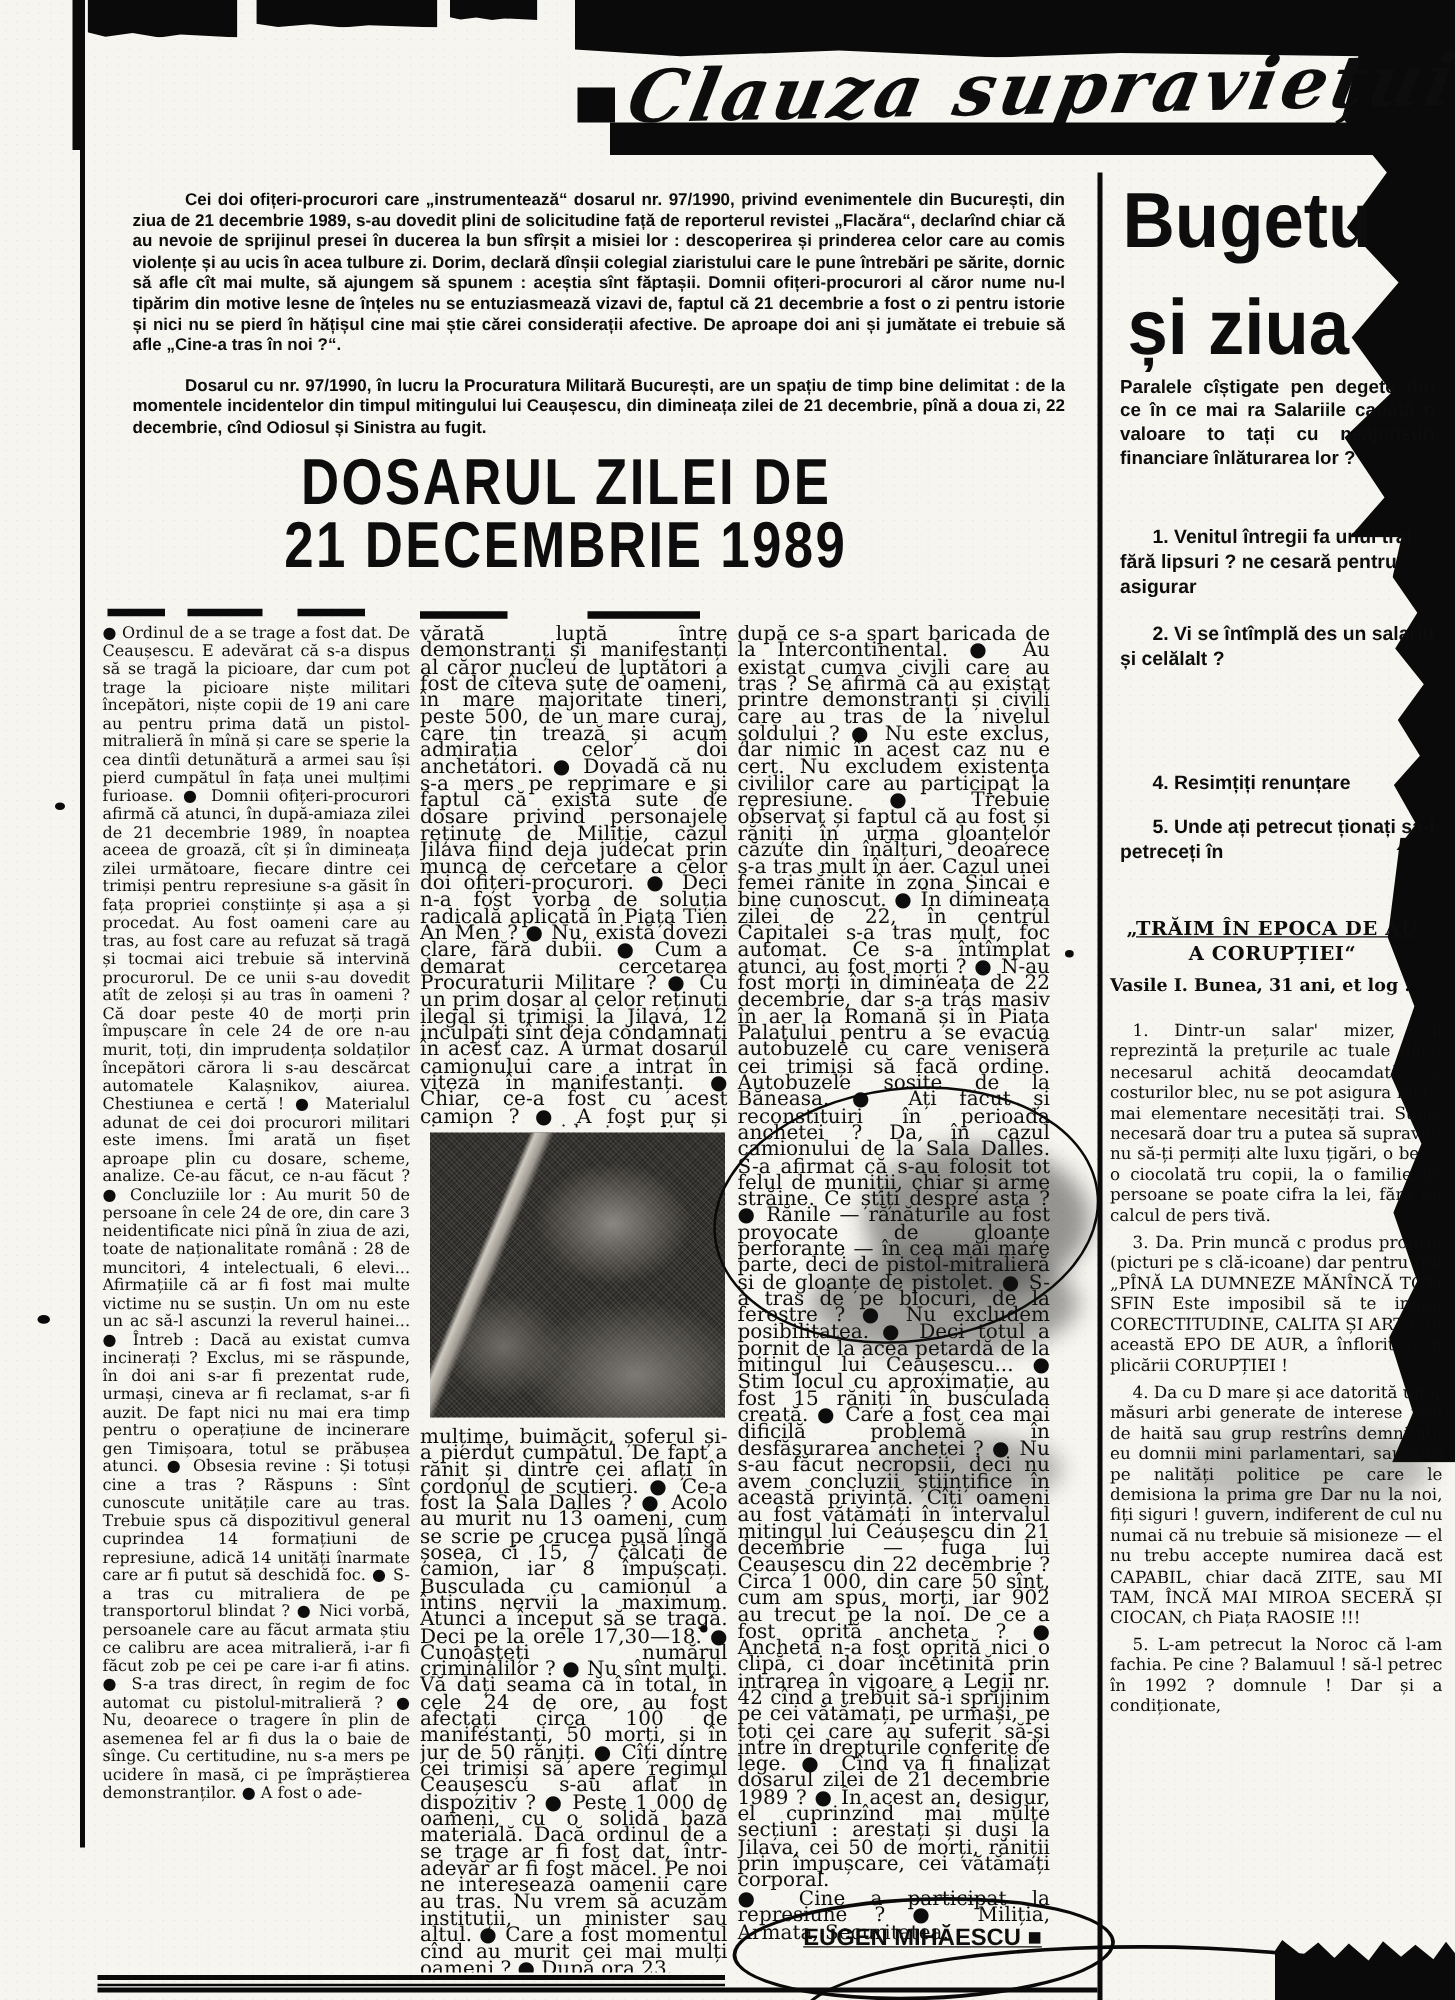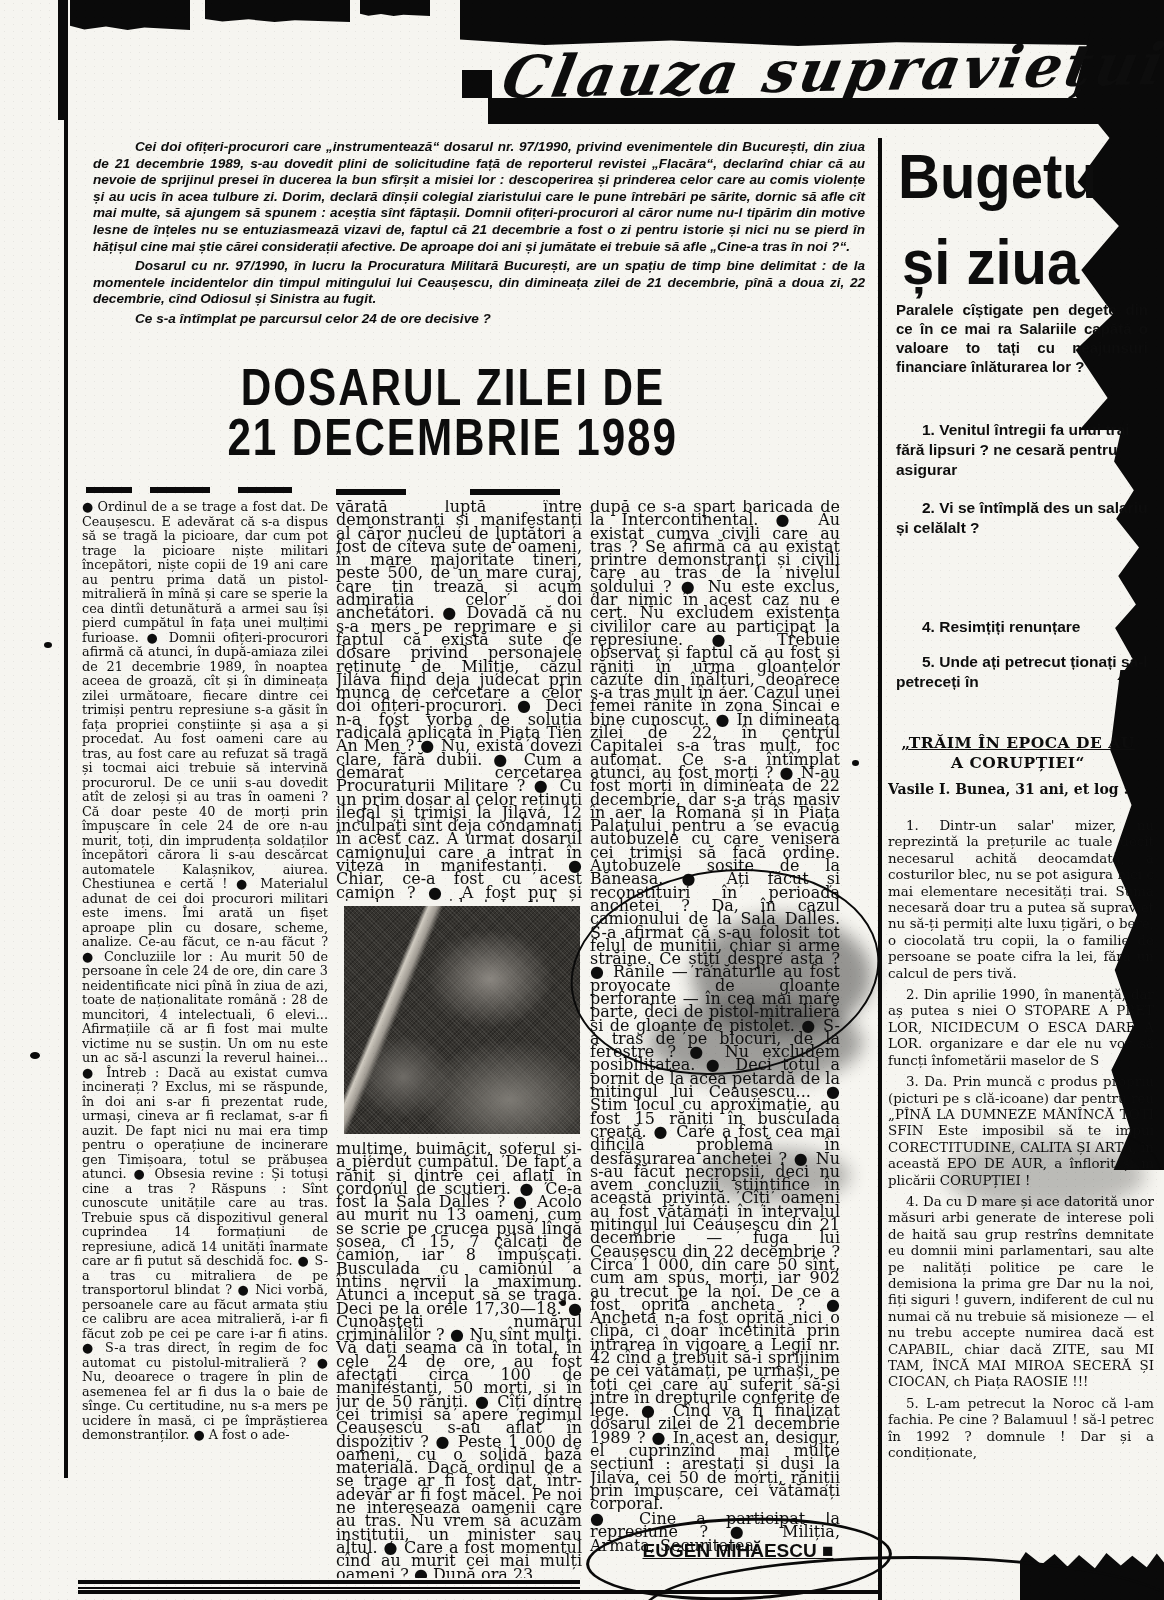--- a/index.html
+++ b/index.html
@@ -13,21 +13,21 @@
   .ink{background:#0a0a0a;}
   .jag1{clip-path:polygon(0 18%,4% 0,15% 26%,24% 4%,33% 30%,41% 6%,52% 34%,60% 2%,70% 28%,78% 8%,88% 32%,95% 3%,100% 22%,100% 100%,0 100%);}
   .jag2{clip-path:polygon(0 0,100% 0,100% 100%,62% 92%,48% 100%,30% 88%,12% 98%,0 86%);}
   .jagV{clip-path:polygon(22% 0,100% 0,100% 100%,10% 100%,40% 92%,6% 80%,46% 71%,12% 60%,52% 49%,8% 38%,42% 27%,4% 16%);}
 
   .script-title{font-family:"DejaVu Serif",serif;font-style:italic;font-weight:bold;
       font-size:58px;letter-spacing:3px;transform:skewX(-12deg) rotate(-1.2deg);
       white-space:nowrap;}
   .intro{font-family:"Liberation Sans",sans-serif;font-weight:bold;font-size:13.6px;
       line-height:16.6px;text-align:justify;overflow:hidden;}
-  .intro p{margin:3px;text-indent:42px;font-style:italic;}
+  .intro p{margin:16px;text-indent:42px;}
   .headline{font-family:"Liberation Sans",sans-serif;font-weight:700;font-size:44px;
       letter-spacing:2px;text-align:center;white-space:nowrap;}
   .headline .hl{display:inline-block;transform:scale(.96,1.18);transform-origin:center;}
 
   .bodycol{text-align:justify;overflow:hidden;hyphens:none;}
   .c1{font-size:12.8px;line-height:14.5px;}
   .c23{font-size:16px;line-height:13.3px;}
 
   .photo{background:
       linear-gradient(113deg, transparent 24%, #cfcac0 25.5%, #9f9a92 28%, transparent 30%),
@@ -137,21 +137,20 @@
 
   <div class="abs sb-sec" style="left:886px;top:733px;width:264px;">
     <span style="text-decoration:underline;">„TRĂIM ÎN EPOCA DE AU</span><br>
     <span>A CORUPȚIEI“</span>
   </div>
 
   <div class="abs sb-by" style="left:888px;top:780px;width:262px;">Vasile I. Bunea, 31 ani, et log :</div>
 
   <div class="abs sb-ans" style="left:888px;top:818px;width:266px;height:782px;">
     <p>1. Dintr-un salar' mizer, nu reprezintă la prețurile ac tuale decît necesarul achită deocamdată, a costurilor blec, nu se pot asigura nici c mai elementare necesități trai. Suma necesară doar tru a putea să supravieț nu să-ți permiți alte luxu țigări, o bere, o ciocolată tru copii, la o familie de persoane se poate cifra la lei, fără un calcul de pers tivă.</p>
-    <p>2. Din aprilie 1990, în manență, dar aș putea s niei O STOPARE A PREȚ LOR, NICIDECUM O ESCA DARE A LOR. organizare e dar ele nu vor să funcți înfometării maselor de S</p>
     <p>3. Da. Prin muncă c produs propriu (picturi pe s clă-icoane) dar pentru reu „PÎNĂ LA DUMNEZE MĂNÎNCĂ TOȚI SFIN Este imposibil să te impui CORECTITUDINE, CALITA ȘI ARTA, în această EPO DE AUR, a înflorit și m plicării CORUPȚIEI !</p>
     <p>4. Da cu D mare și ace datorită unor măsuri arbi generate de interese poli de haită sau grup restrîns demnitate eu domnii mini parlamentari, sau alte pe nalități politice pe care le demisiona la prima gre Dar nu la noi, fiți siguri ! guvern, indiferent de cul nu numai că nu trebuie să misioneze — el nu trebu accepte numirea dacă est CAPABIL, chiar dacă ZITE, sau MI TAM, ÎNCĂ MAI MIROA SECERĂ ȘI CIOCAN, ch Piața RAOSIE !!!</p>
     <p>5. L-am petrecut la Noroc că l-am fachia. Pe cine ? Balamuul ! să-l petrec în 1992 ? domnule ! Dar și a condiționate,</p>
   </div>
 
   <div class="abs ink" style="left:44px;top:642px;width:8px;height:6px;border-radius:50%;"></div>
   <div class="abs ink" style="left:30px;top:1052px;width:10px;height:7px;border-radius:50%;"></div>
   <div class="abs ink" style="left:852px;top:760px;width:7px;height:6px;border-radius:50%;"></div>
   <div class="abs ink" style="left:560px;top:1300px;width:6px;height:6px;border-radius:50%;"></div>
 

